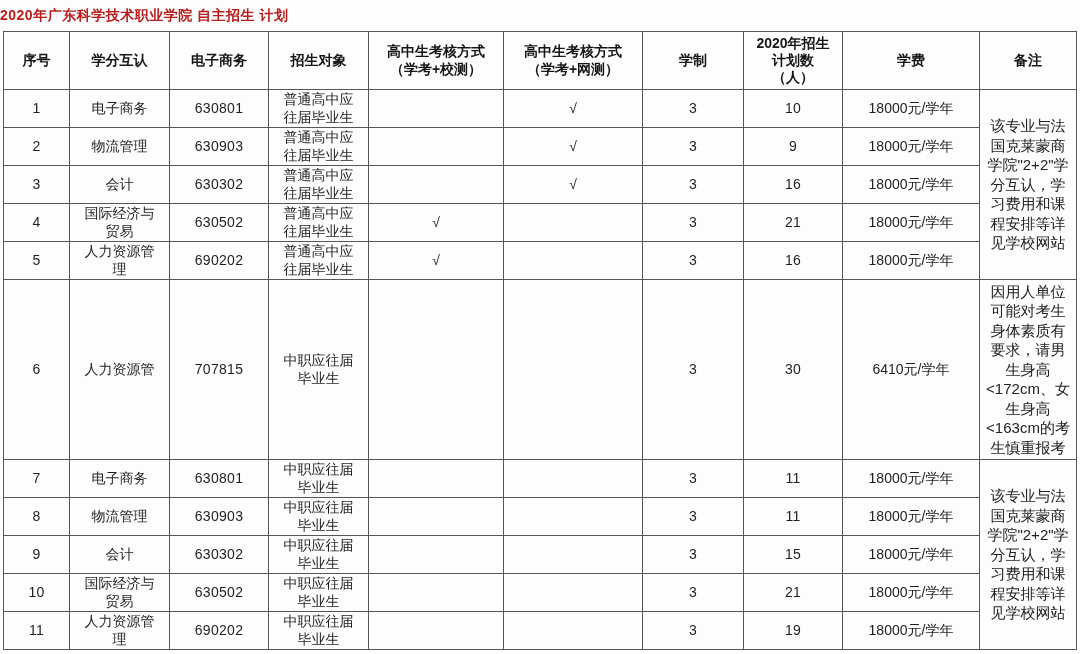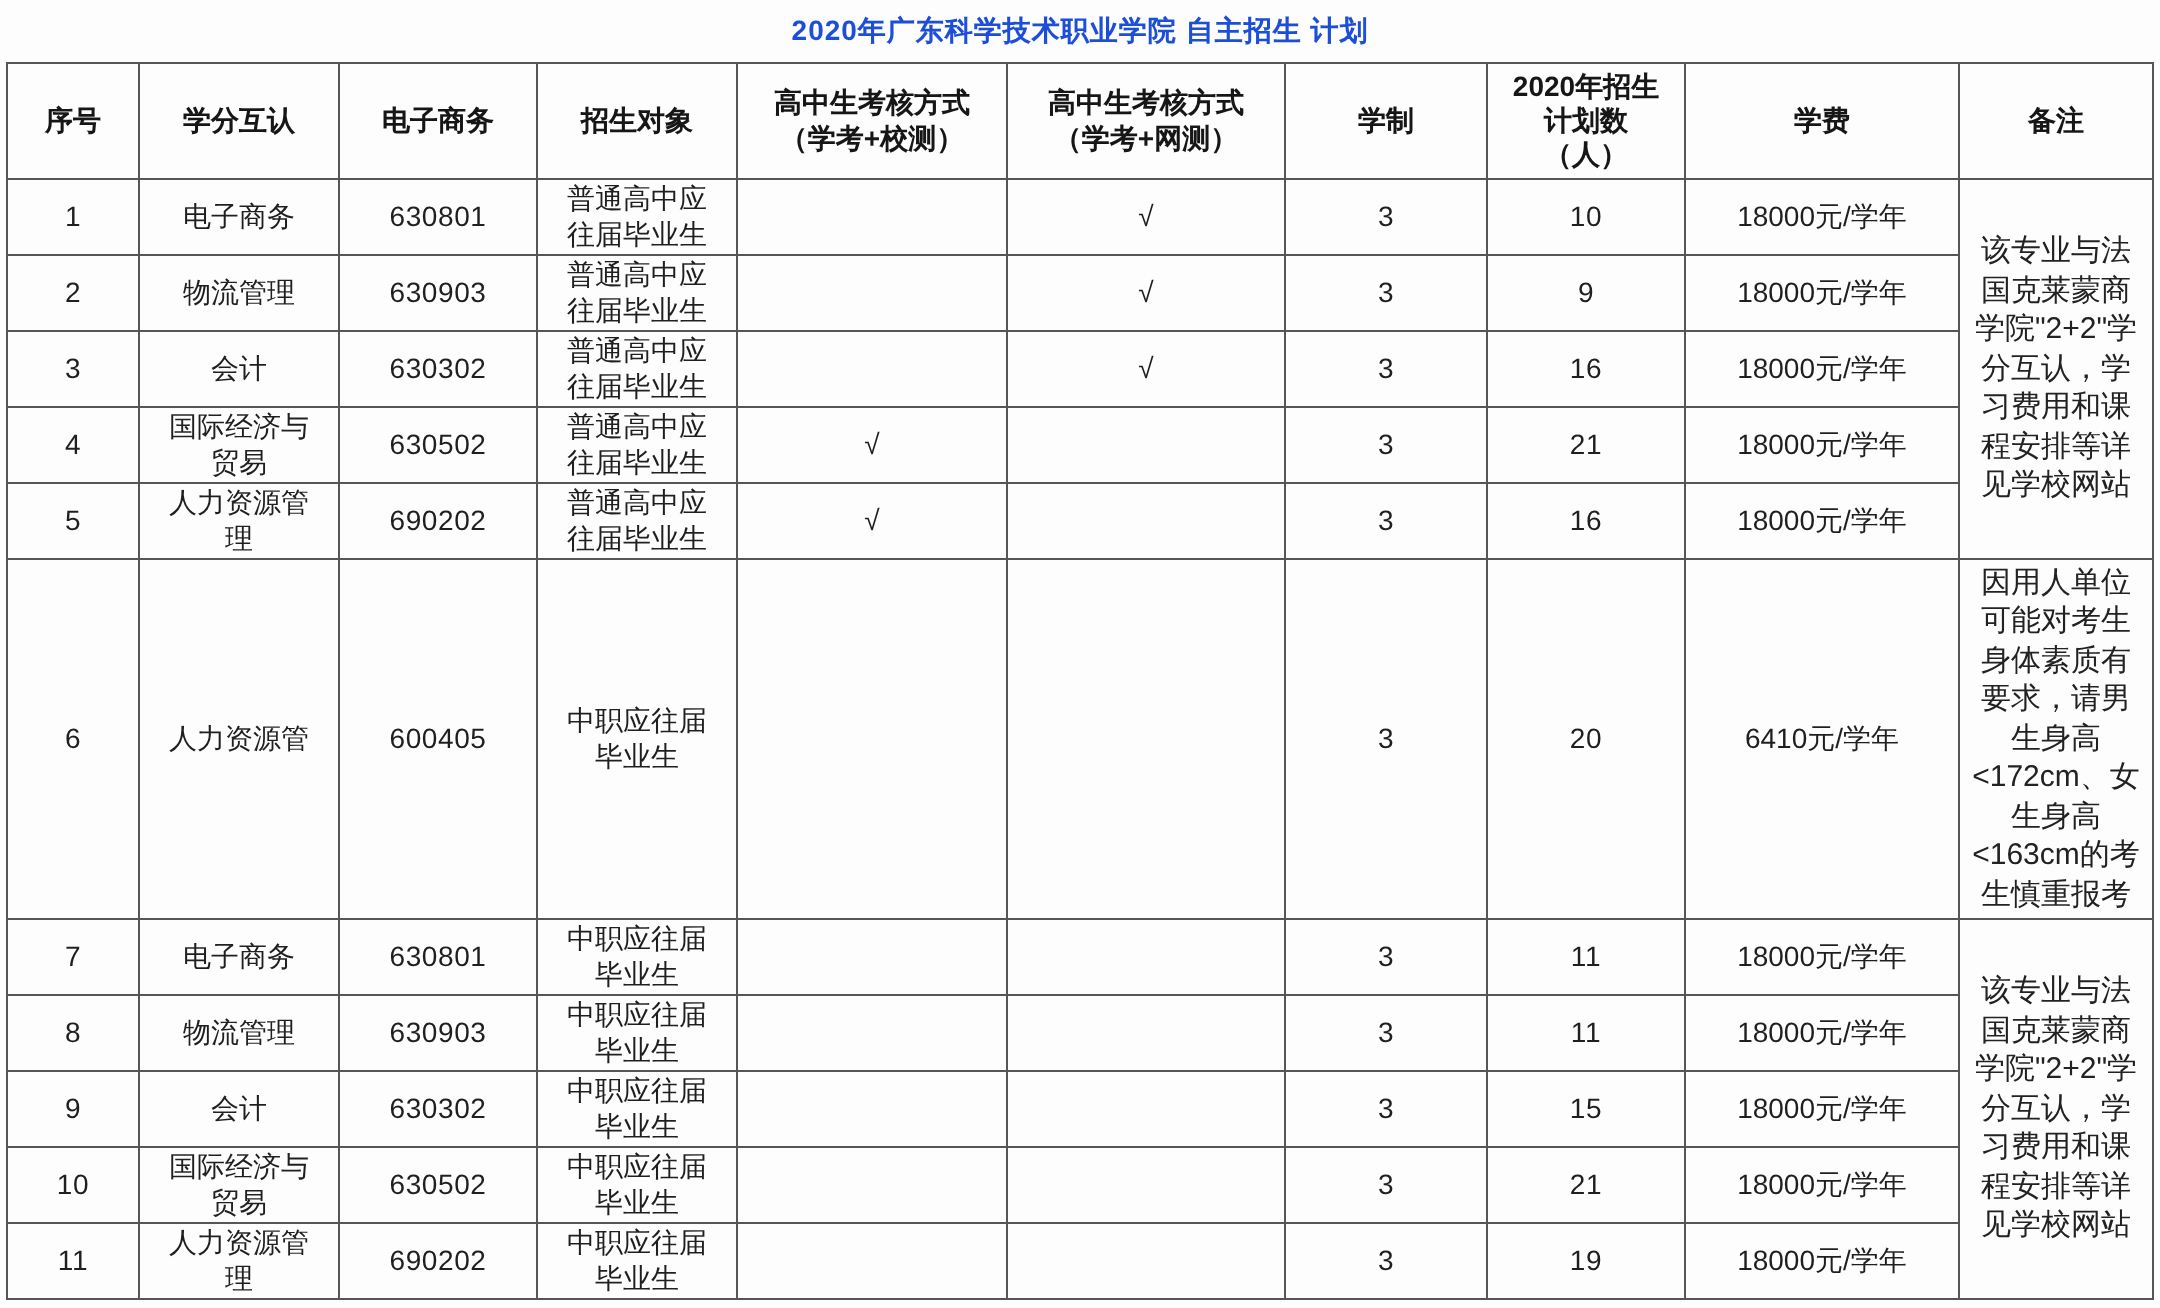--- a/index.html
+++ b/index.html
@@ -5,24 +5,23 @@
   * { box-sizing: border-box; }
   html, body { margin: 0; padding: 0; }
   body {
     width: 1080px; height: 654px;
     background: #fdfdfd;
     color: #1f1f1f;
     font-family: "Liberation Sans", "DejaVu Sans", sans-serif;
     overflow: hidden;
   }
   .title {
-    text-align: center;
     font-weight: bold;
     font-size: 14px;
-    color: #1d4ed8;
+    color: #b91c1c;
     padding: 7px 0 6px 0;
     letter-spacing: 0.5px;
   }
   table.plan {
     border-collapse: collapse;
     table-layout: fixed;
     margin-left: 3px;
     width: 1073px;
   }
   th, td {
@@ -146,27 +145,27 @@
 往届毕业生</td>
       <td>√</td>
       <td></td>
       <td class="num">3</td>
       <td class="num">16</td>
       <td>18000元/学年</td>
     </tr>
     <tr class="row-tall">
       <td class="num">6</td>
       <td>人力资源管</td>
-      <td class="num">600405</td>
-      <td>中职应往届
-毕业生</td>
-      <td></td>
-      <td></td>
-      <td class="num">3</td>
-      <td class="num">20</td>
+      <td class="num">707815</td>
+      <td>中职应往届
+毕业生</td>
+      <td></td>
+      <td></td>
+      <td class="num">3</td>
+      <td class="num">30</td>
       <td>6410元/学年</td>
       <td class="remark">因用人单位可能对考生身体素质有要求，请男生身高&lt;172cm、女生身高&lt;163cm的考生慎重报考</td>
     </tr>
     <tr>
       <td class="num">7</td>
       <td>电子商务</td>
       <td class="num">630801</td>
       <td>中职应往届
 毕业生</td>
       <td></td>

